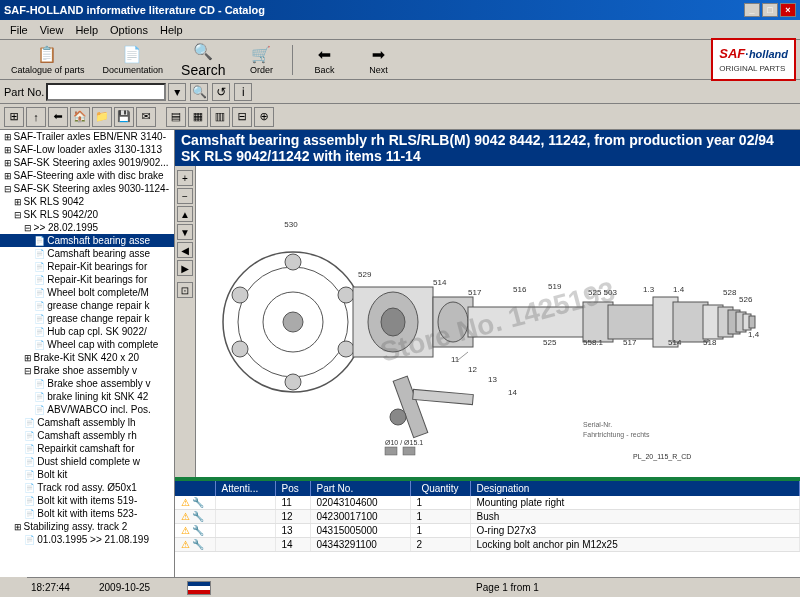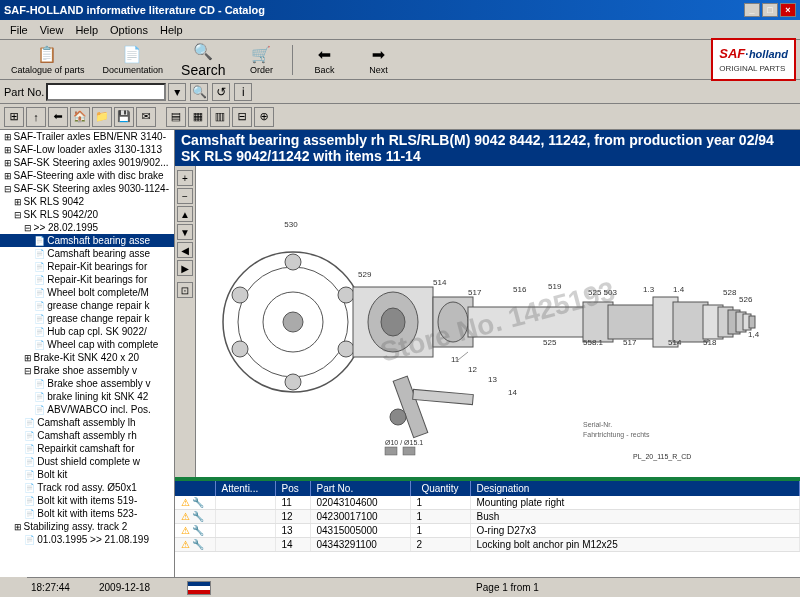--- a/index.html
+++ b/index.html
@@ -620,16 +620,16 @@
             <td>Locking bolt anchor pin M12x25</td>
           </tr>
         </tbody>
       </table>
     </div>
   </div>
 </div>
 
 <div class="status-bar">
   <span class="status-time">18:27:44</span>
-  <span class="status-date">2009-12-18</span>
+  <span class="status-date">2009-10-25</span>
   <div class="flag-icon"></div>
   <span class="status-page">Page 1 from 1</span>
 </div>
 
 </body></html>

